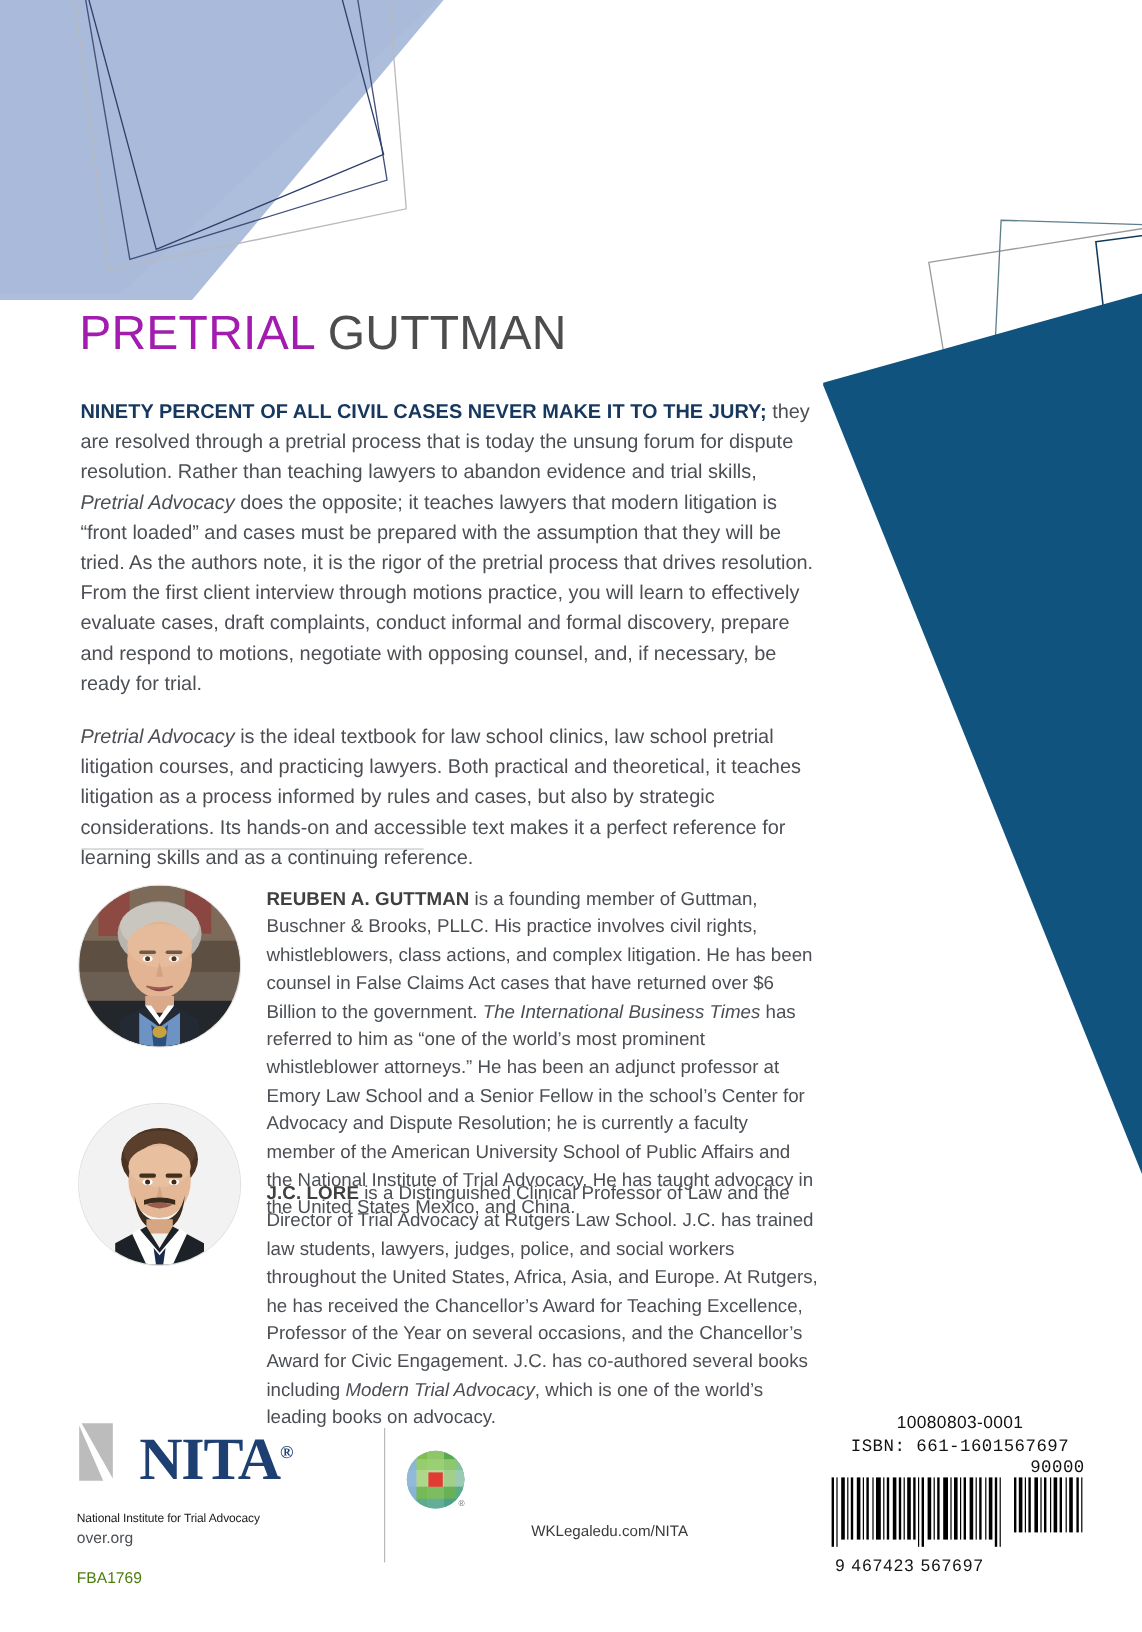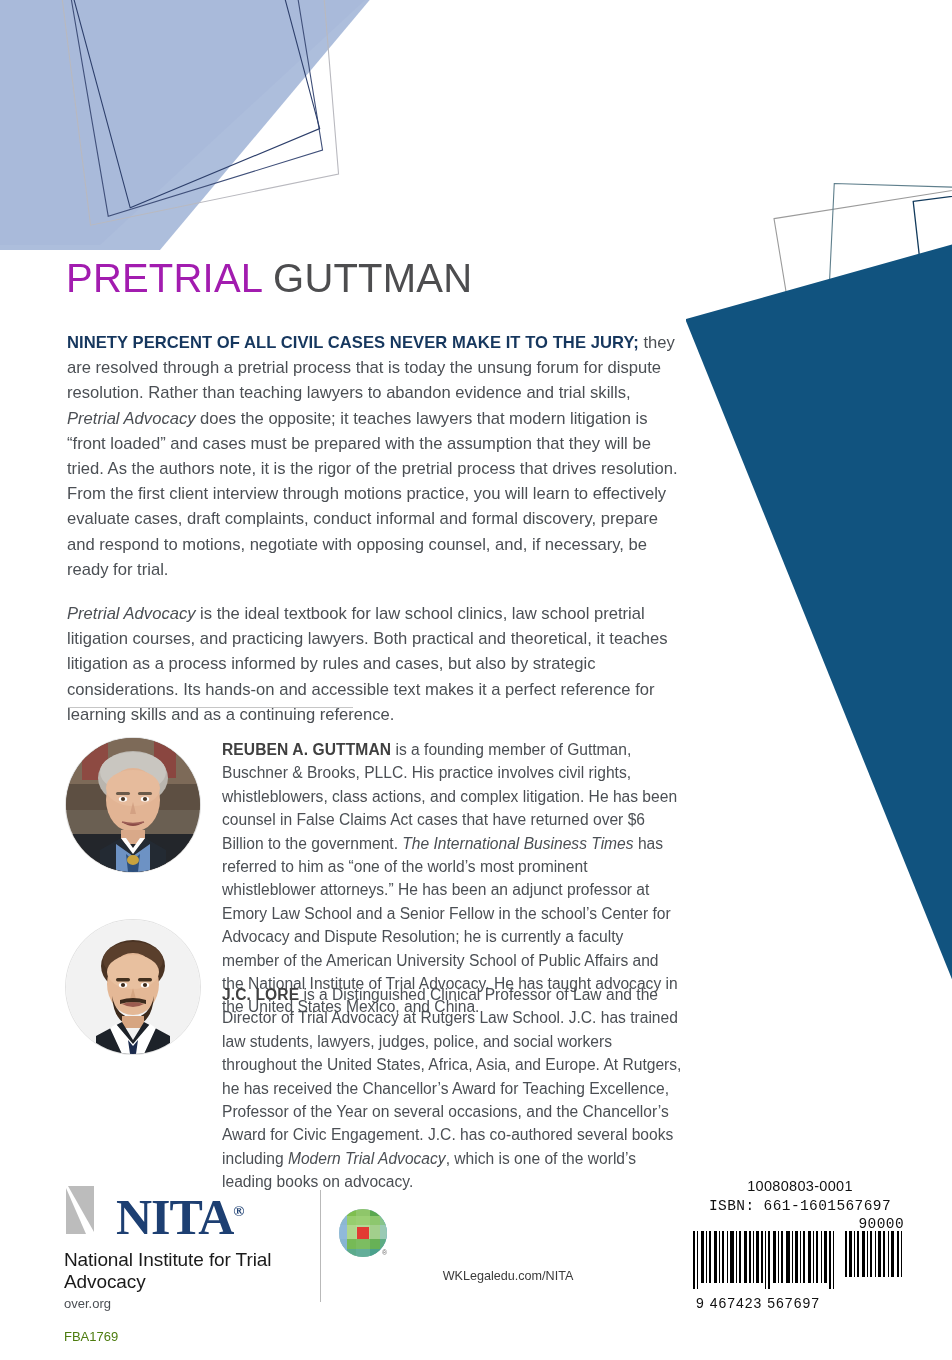--- a/index.html
+++ b/index.html
@@ -42,21 +42,21 @@
 
   
   .footer{position:absolute;left:0;top:1178px;width:952px;height:140px;}
 
   #nita-block{position:absolute;left:64px;top:6px;width:245px;}
   #nita-logo-row{display:flex;align-items:flex-start;gap:6px;height:62px;}
   #nita-wordmark{font-family:"Liberation Serif","DejaVu Serif",serif;
                  font-size:50px;font-weight:700;color:#1d3f72;line-height:54px;
                  letter-spacing:-1px;position:relative;}
   #nita-wordmark sup{font-size:15px;vertical-align:super;font-weight:700;}
-  #nita-tag{font-size:19px;color:#1a1a1a;margin-top:3px;letter-spacing:-0.1px;}
+  #nita-tag{font-size:10px;color:#1a1a1a;margin-top:14px;letter-spacing:-0.1px;}
   #nita-url{font-size:13px;color:#4b4f54;margin-top:3px;}
   #nita-sku{font-size:13px;color:#4d7c0f;margin-top:18px;}
 
   #footer-rule{position:absolute;left:320px;top:12px;width:1px;height:112px;
                background:#b9b9b9;}
 
   #wk-block{position:absolute;left:338px;top:30px;width:312px;}
   #wk-row{display:flex;align-items:center;gap:12px;}
   #wk-name{font-size:36px;color:#565a5c;font-weight:400;letter-spacing:-0.4px;
            white-space:nowrap;}

